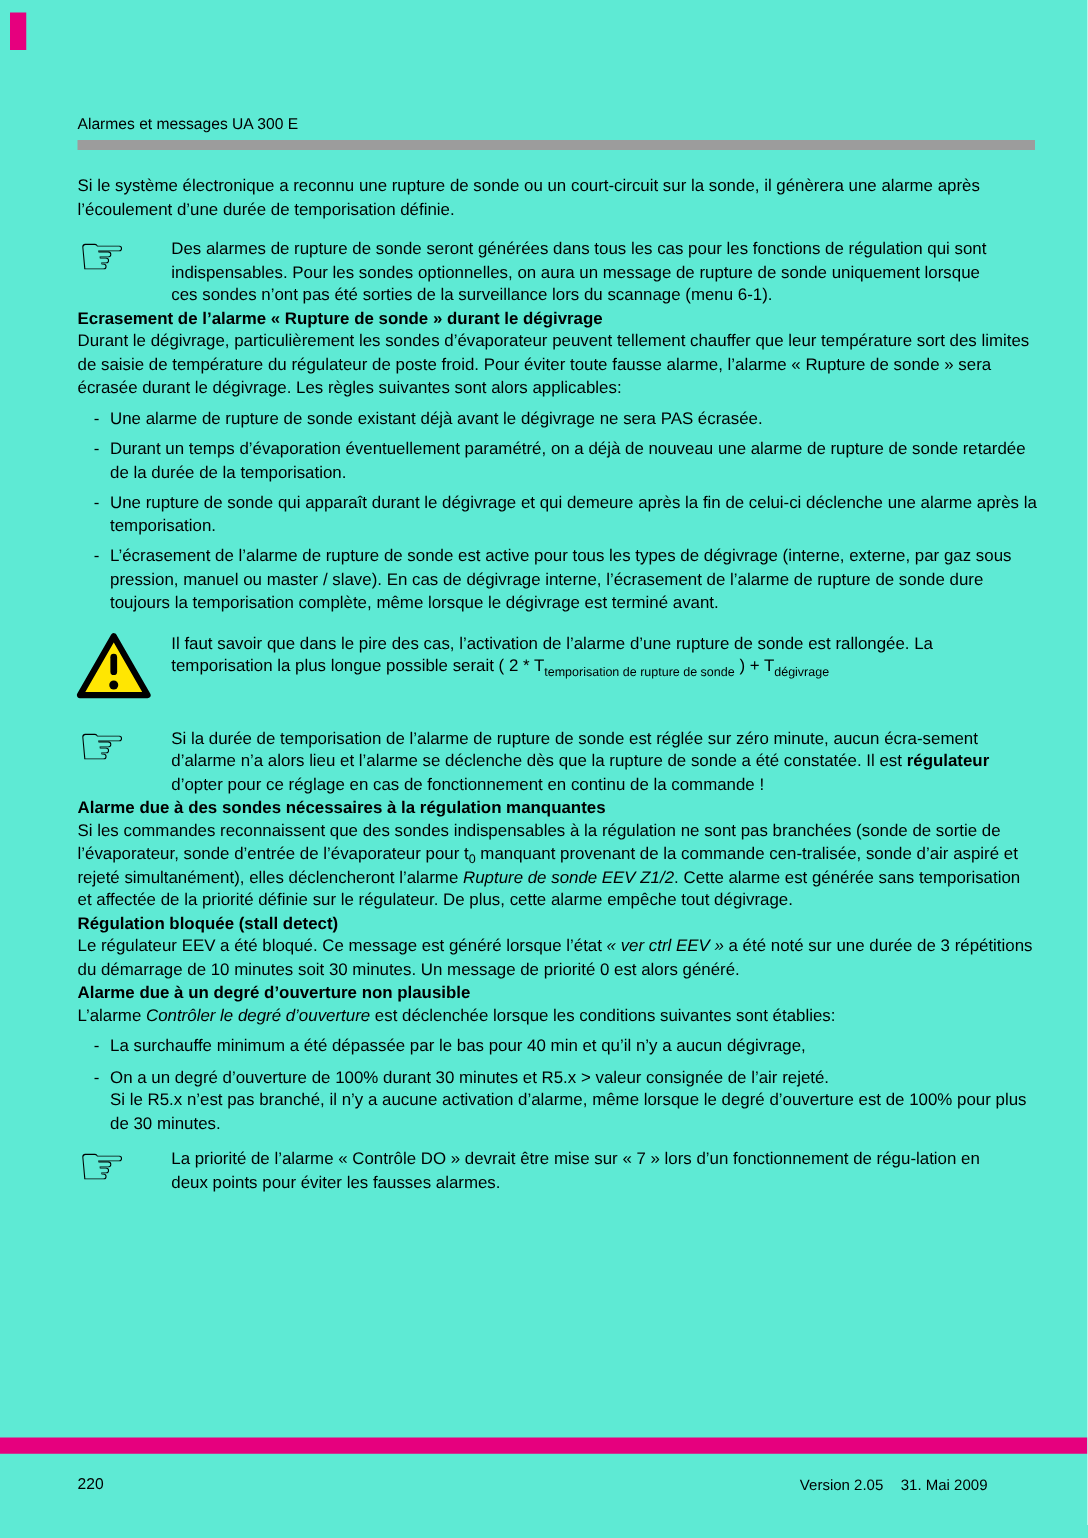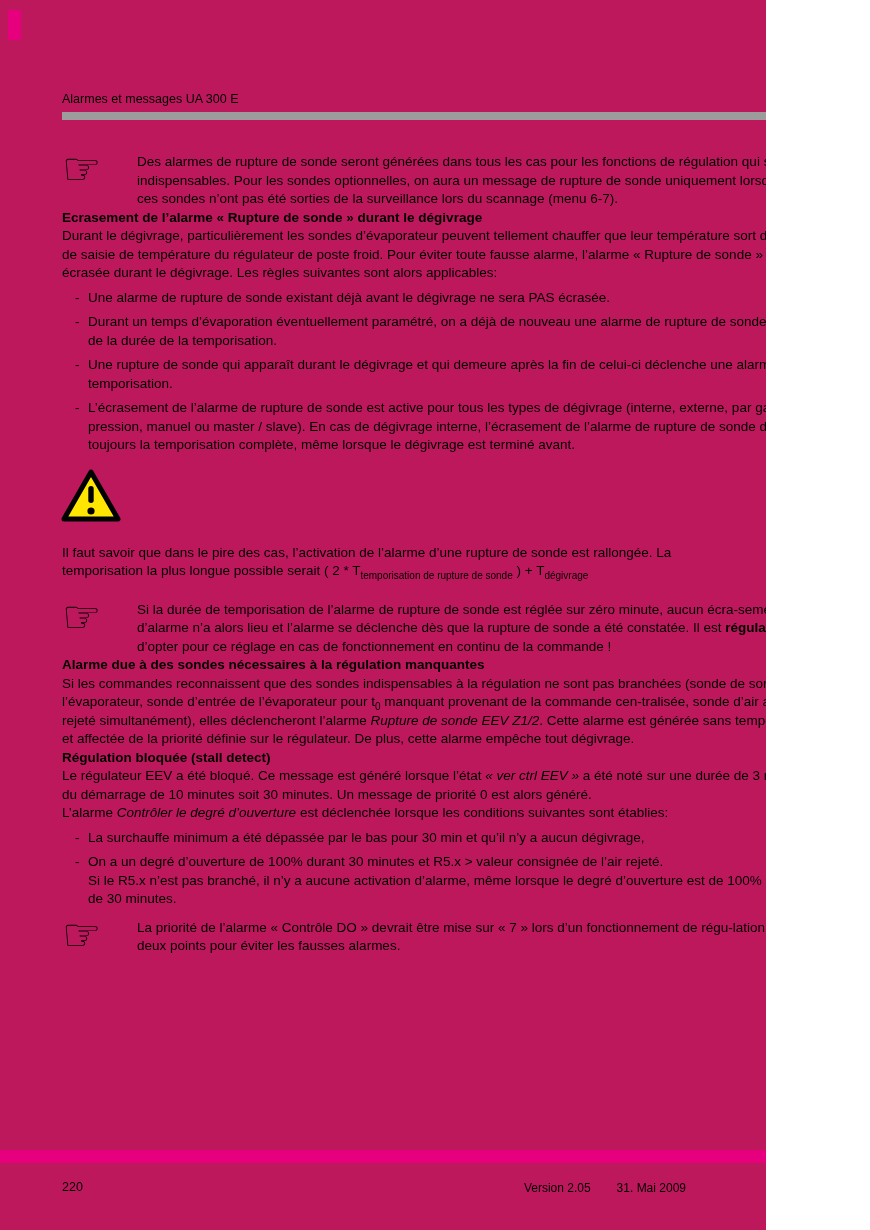--- a/index.html
+++ b/index.html
@@ -1,16 +1,16 @@
 <!DOCTYPE html>
 <html lang="fr"><head>
 <meta charset="utf-8">
 <style>
   html,body{margin:0;padding:0;background:#ffffff;}
-  #page{position:relative;width:766px;height:1230px;background:#be185d;overflow:hidden;
+  #page{position:relative;width:870px;height:1230px;background:#5eead4;overflow:hidden;
         font-family:"Liberation Sans",sans-serif;color:#000000;}
   .brand-mark{position:absolute;left:8px;top:10px;width:13px;height:30px;background:#e6007e;}
   .running-header{position:absolute;left:62px;top:92px;font-size:12.5px;line-height:15px;}
   .header-rule{position:absolute;left:62px;top:112px;width:766px;height:8px;background:#9c9c9c;}
   .content{position:absolute;left:62px;top:140px;width:768px;font-size:13.5px;line-height:18.5px;}
   .content h2{font-size:13.5px;line-height:18.5px;font-weight:bold;margin:0;}
   .content p{margin:0;}
   .note{display:flex;align-items:flex-start;}
   .icon-col{flex:0 0 75px;}
   .hand-glyph{font-family:"DejaVu Sans","Liberation Sans",sans-serif;font-size:44px;line-height:40px;
@@ -18,44 +18,45 @@
   .note-text{width:656px;}
   .bullet{display:flex;}
   .bullet-dash{flex:0 0 13px;margin-left:13px;}
   .bullet-text{flex:1;}
   .warn-text{width:658px;padding-top:2px;}
   .warn-svg{display:block;margin-left:-2px;}
   sub{font-size:10px;line-height:0;}
   .b{font-weight:bold;}
   .i{font-style:italic;}
   .mt5{margin-top:5px;}  .mt6{margin-top:6px;}  .mt10{margin-top:10px;}
-  .mt12{margin-top:12px;flex-direction:column;}.mt13{margin-top:13px;}.mt14{margin-top:14px;}
+  .mt12{margin-top:12px;}.mt13{margin-top:13px;}.mt14{margin-top:14px;}
   .mt20{margin-top:20px;}.mt26{margin-top:26px;}.mt30{margin-top:30px;}
   .footer-bar{position:absolute;left:0;top:1150px;width:870px;height:13px;background:#e6007e;}
   .page-number{position:absolute;left:62px;top:1180px;font-size:12.5px;}
-  .version-info{position:absolute;right:80px;top:1181px;font-size:12px;display:flex;gap:26px;}
+  .version-info{position:absolute;right:80px;top:1181px;font-size:12px;display:flex;gap:14px;}
 </style>
 </head>
 <body>
 
 <div id="page">
 
   <div class="brand-mark"></div>
 
   <div class="running-header">Alarmes et messages UA 300 E</div>
   <div class="header-rule"></div>
 
   <main class="content">
 
+    <p class="mt5">Si le système électronique a reconnu une rupture de sonde ou un court-circuit sur la sonde, il génèrera une alarme après l’écoulement d’une durée de temporisation définie.</p>
 
     <div class="note mt13">
       <div class="icon-col">
         <span class="hand-glyph">☞</span>
       </div>
-      <p class="note-text">Des alarmes de rupture de sonde seront générées dans tous les cas pour les fonctions de régulation qui sont indispensables. Pour les sondes optionnelles, on aura un message de rupture de sonde uniquement lorsque ces sondes n’ont pas été sorties de la surveillance lors du scannage (menu 6-7).</p>
+      <p class="note-text">Des alarmes de rupture de sonde seront générées dans tous les cas pour les fonctions de régulation qui sont indispensables. Pour les sondes optionnelles, on aura un message de rupture de sonde uniquement lorsque ces sondes n’ont pas été sorties de la surveillance lors du scannage (menu 6-1).</p>
     </div>
 
     <h2 class="mt26">Ecrasement de l’alarme « Rupture de sonde » durant le dégivrage</h2>
     <p class="mt5">Durant le dégivrage, particulièrement les sondes d’évaporateur peuvent tellement chauffer que leur température sort des limites de saisie de température du régulateur de poste froid. Pour éviter toute fausse alarme,  l’alarme « Rupture de sonde » sera écrasée durant le dégivrage. Les règles suivantes sont alors applicables:</p>
 
     <div class="bullet mt6">
       <span class="bullet-dash">-</span>
       <span class="bullet-text">Une alarme de rupture de sonde existant déjà avant le dégivrage ne sera PAS écrasée.</span>
     </div>
     <div class="bullet mt6">
@@ -88,25 +89,26 @@
       </div>
       <p class="note-text"><span>Si la durée de temporisation de l’alarme de rupture de sonde est réglée sur zéro minute, aucun écra-sement d’alarme n’a alors lieu et l’alarme se déclenche dès que la rupture de sonde a été constatée. Il est </span><span class="b">régulateur</span><span> d’opter pour ce réglage en cas de fonctionnement en continu de la commande !</span></p>
     </div>
 
     <h2 class="mt30">Alarme due à des sondes nécessaires à la régulation manquantes</h2>
     <p class="mt5"><span>Si les commandes reconnaissent que des sondes indispensables à la régulation ne sont pas branchées (sonde de sortie de l’évaporateur, sonde d’entrée de l’évaporateur pour t</span><sub>0</sub><span> manquant provenant de la commande cen-tralisée, sonde d’air aspiré et rejeté simultanément), elles déclencheront l’alarme </span><span class="i">Rupture de sonde EEV Z1/2</span><span>. Cette alarme est générée sans temporisation et affectée de la priorité définie sur le régulateur. De plus, cette alarme empêche tout dégivrage.</span></p>
 
     <h2 class="mt14">Régulation bloquée (stall detect)</h2>
     <p class="mt5"><span>Le régulateur EEV a été bloqué. Ce message est généré lorsque l’état </span><span class="i">« ver ctrl EEV »</span><span> a été noté sur une durée de 3 répétitions du démarrage de 10 minutes soit 30 minutes. Un message de priorité 0 est alors généré.</span></p>
 
+    <h2 class="mt14">Alarme due à un degré d’ouverture non plausible</h2>
     <p class="mt5"><span>L’alarme </span><span class="i">Contrôler le degré d’ouverture</span><span> est déclenchée lorsque les conditions suivantes sont établies:</span></p>
 
     <div class="bullet mt6">
       <span class="bullet-dash">-</span>
-      <span class="bullet-text">La surchauffe minimum a été dépassée par le bas pour 30 min et qu’il n’y a aucun dégivrage,</span>
+      <span class="bullet-text">La surchauffe minimum a été dépassée par le bas pour 40 min et qu’il n’y a aucun dégivrage,</span>
     </div>
     <div class="bullet mt6">
       <span class="bullet-dash">-</span>
       <span class="bullet-text"><span>On a un degré d’ouverture de 100% durant 30 minutes et R5.x &gt; valeur consignée de l’air rejeté.</span><br><span>Si le R5.x n’est pas branché, il n’y a aucune activation d’alarme, même lorsque le degré d’ouverture est de 100% pour plus de 30 minutes.</span></span>
     </div>
 
 
     <div class="note mt10">
       <div class="icon-col">
         <span class="hand-glyph">☞</span>

